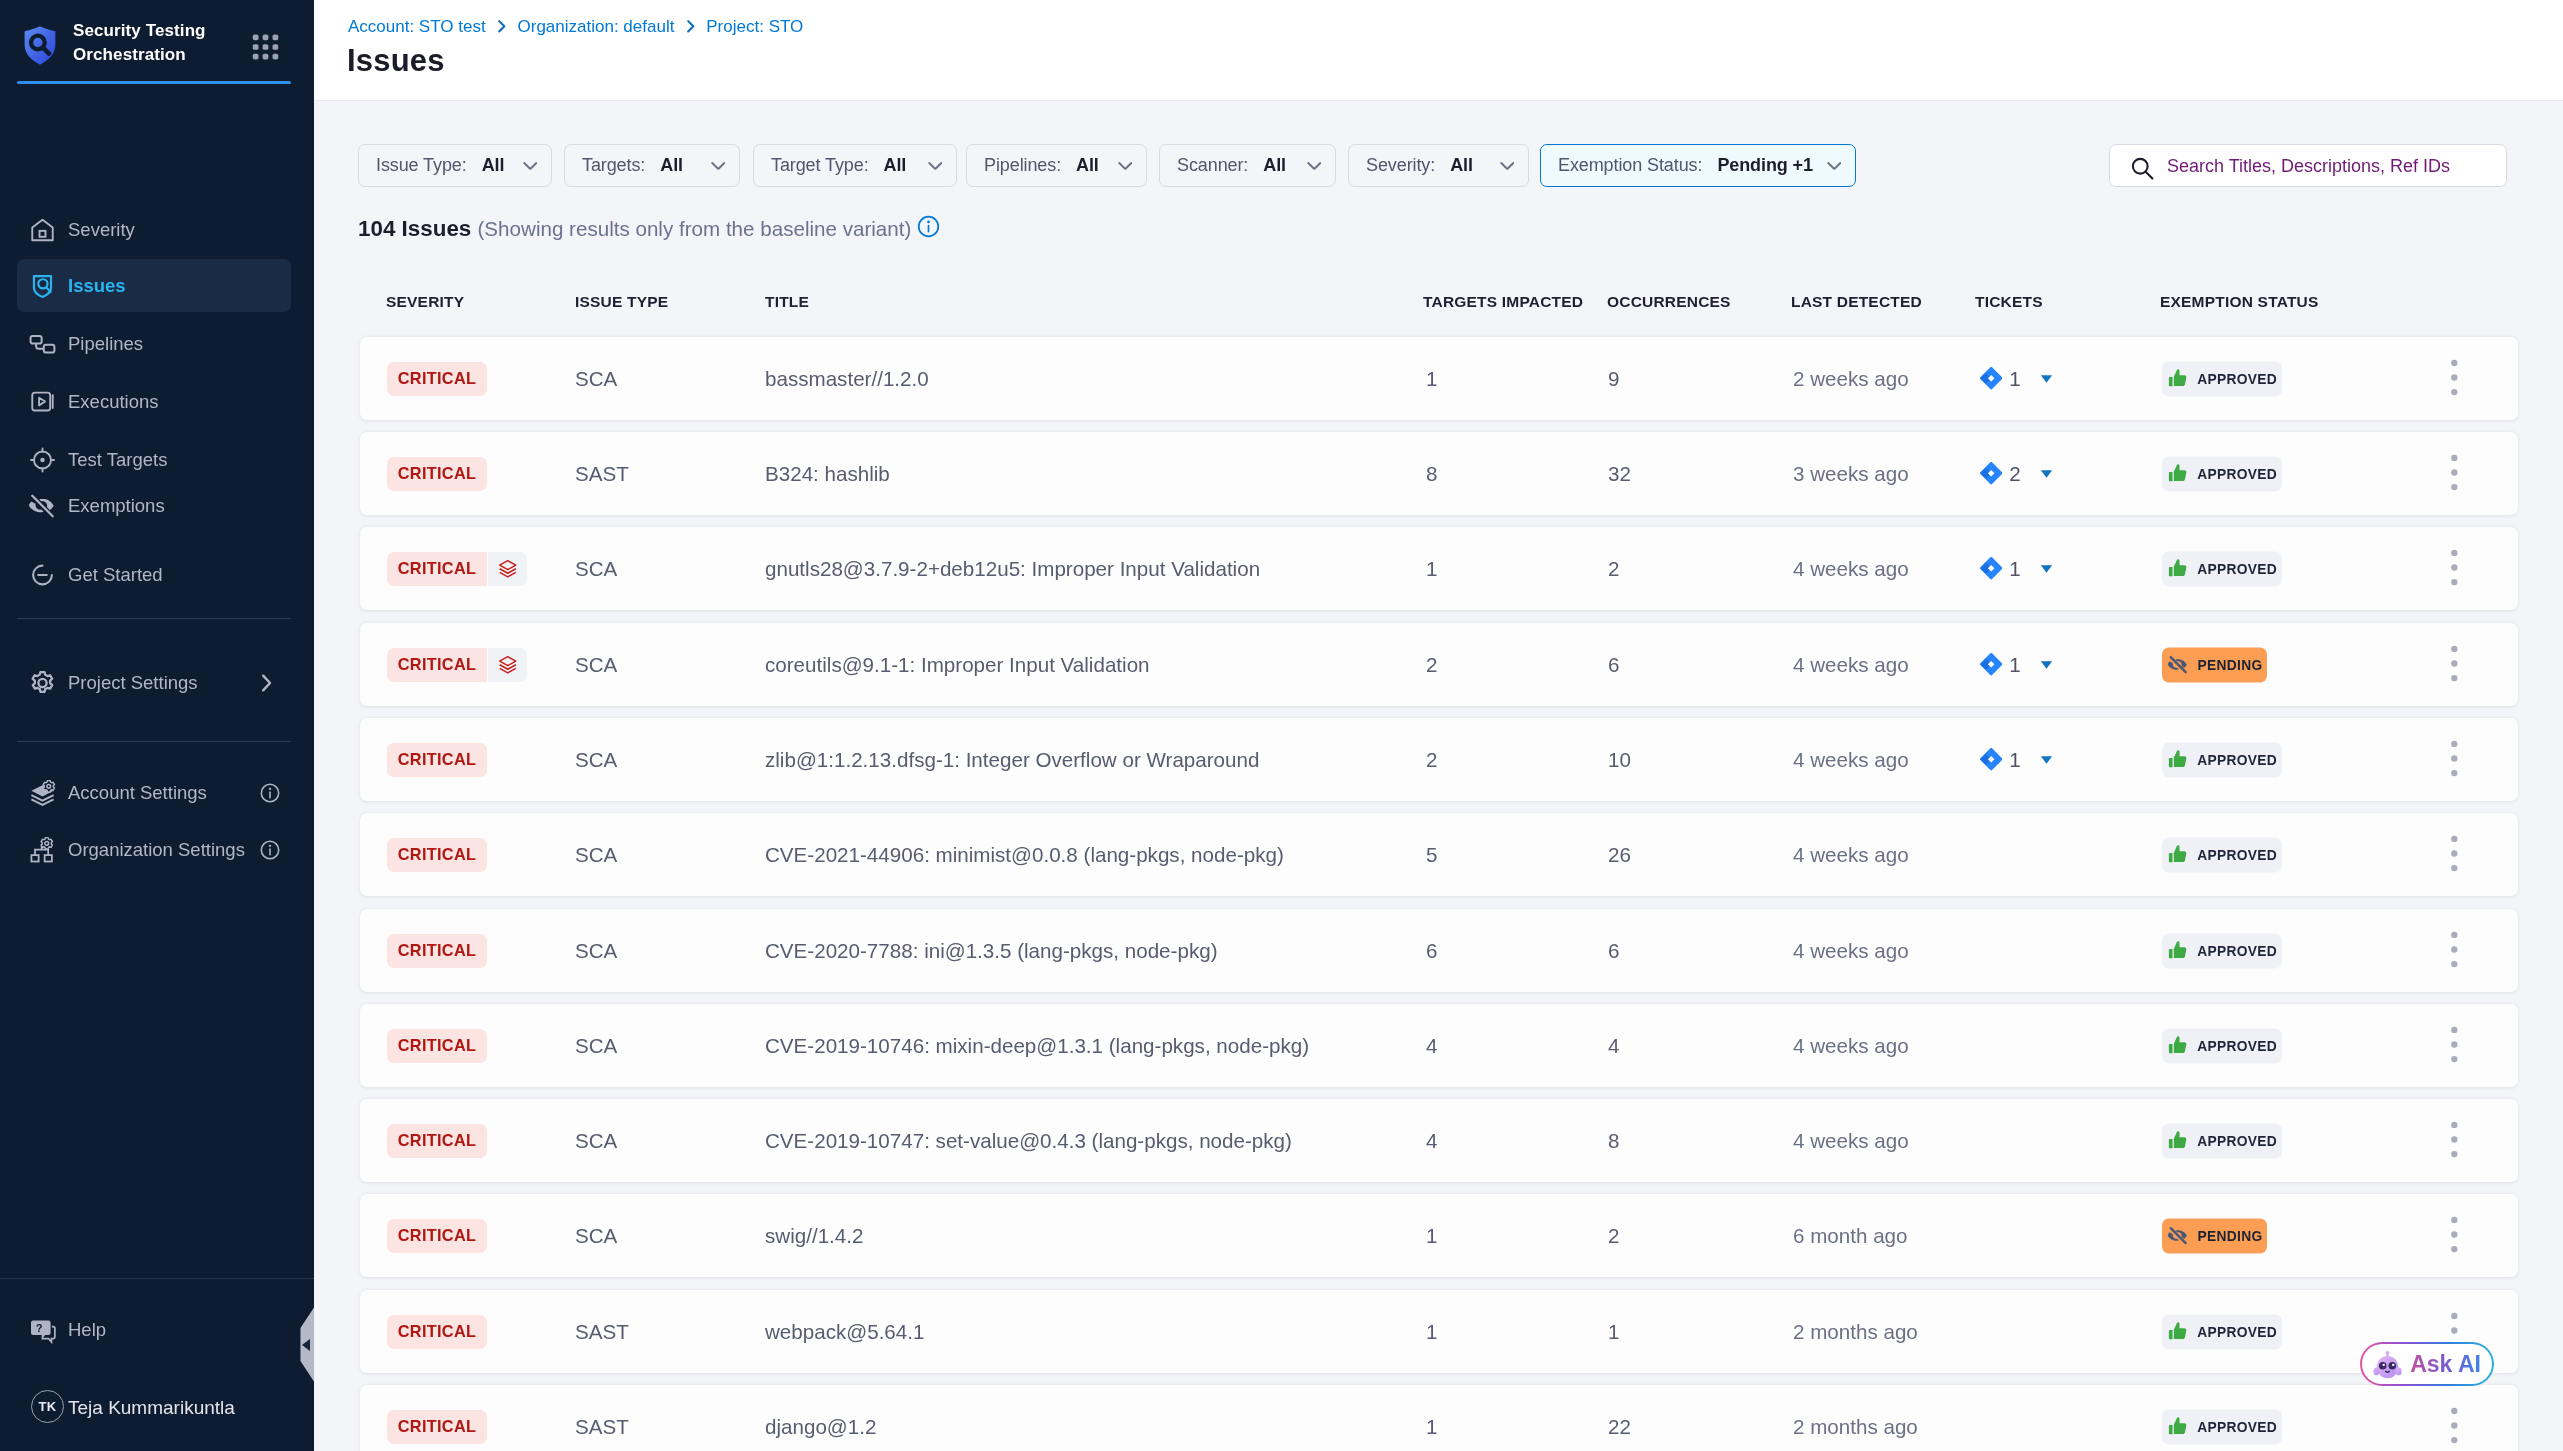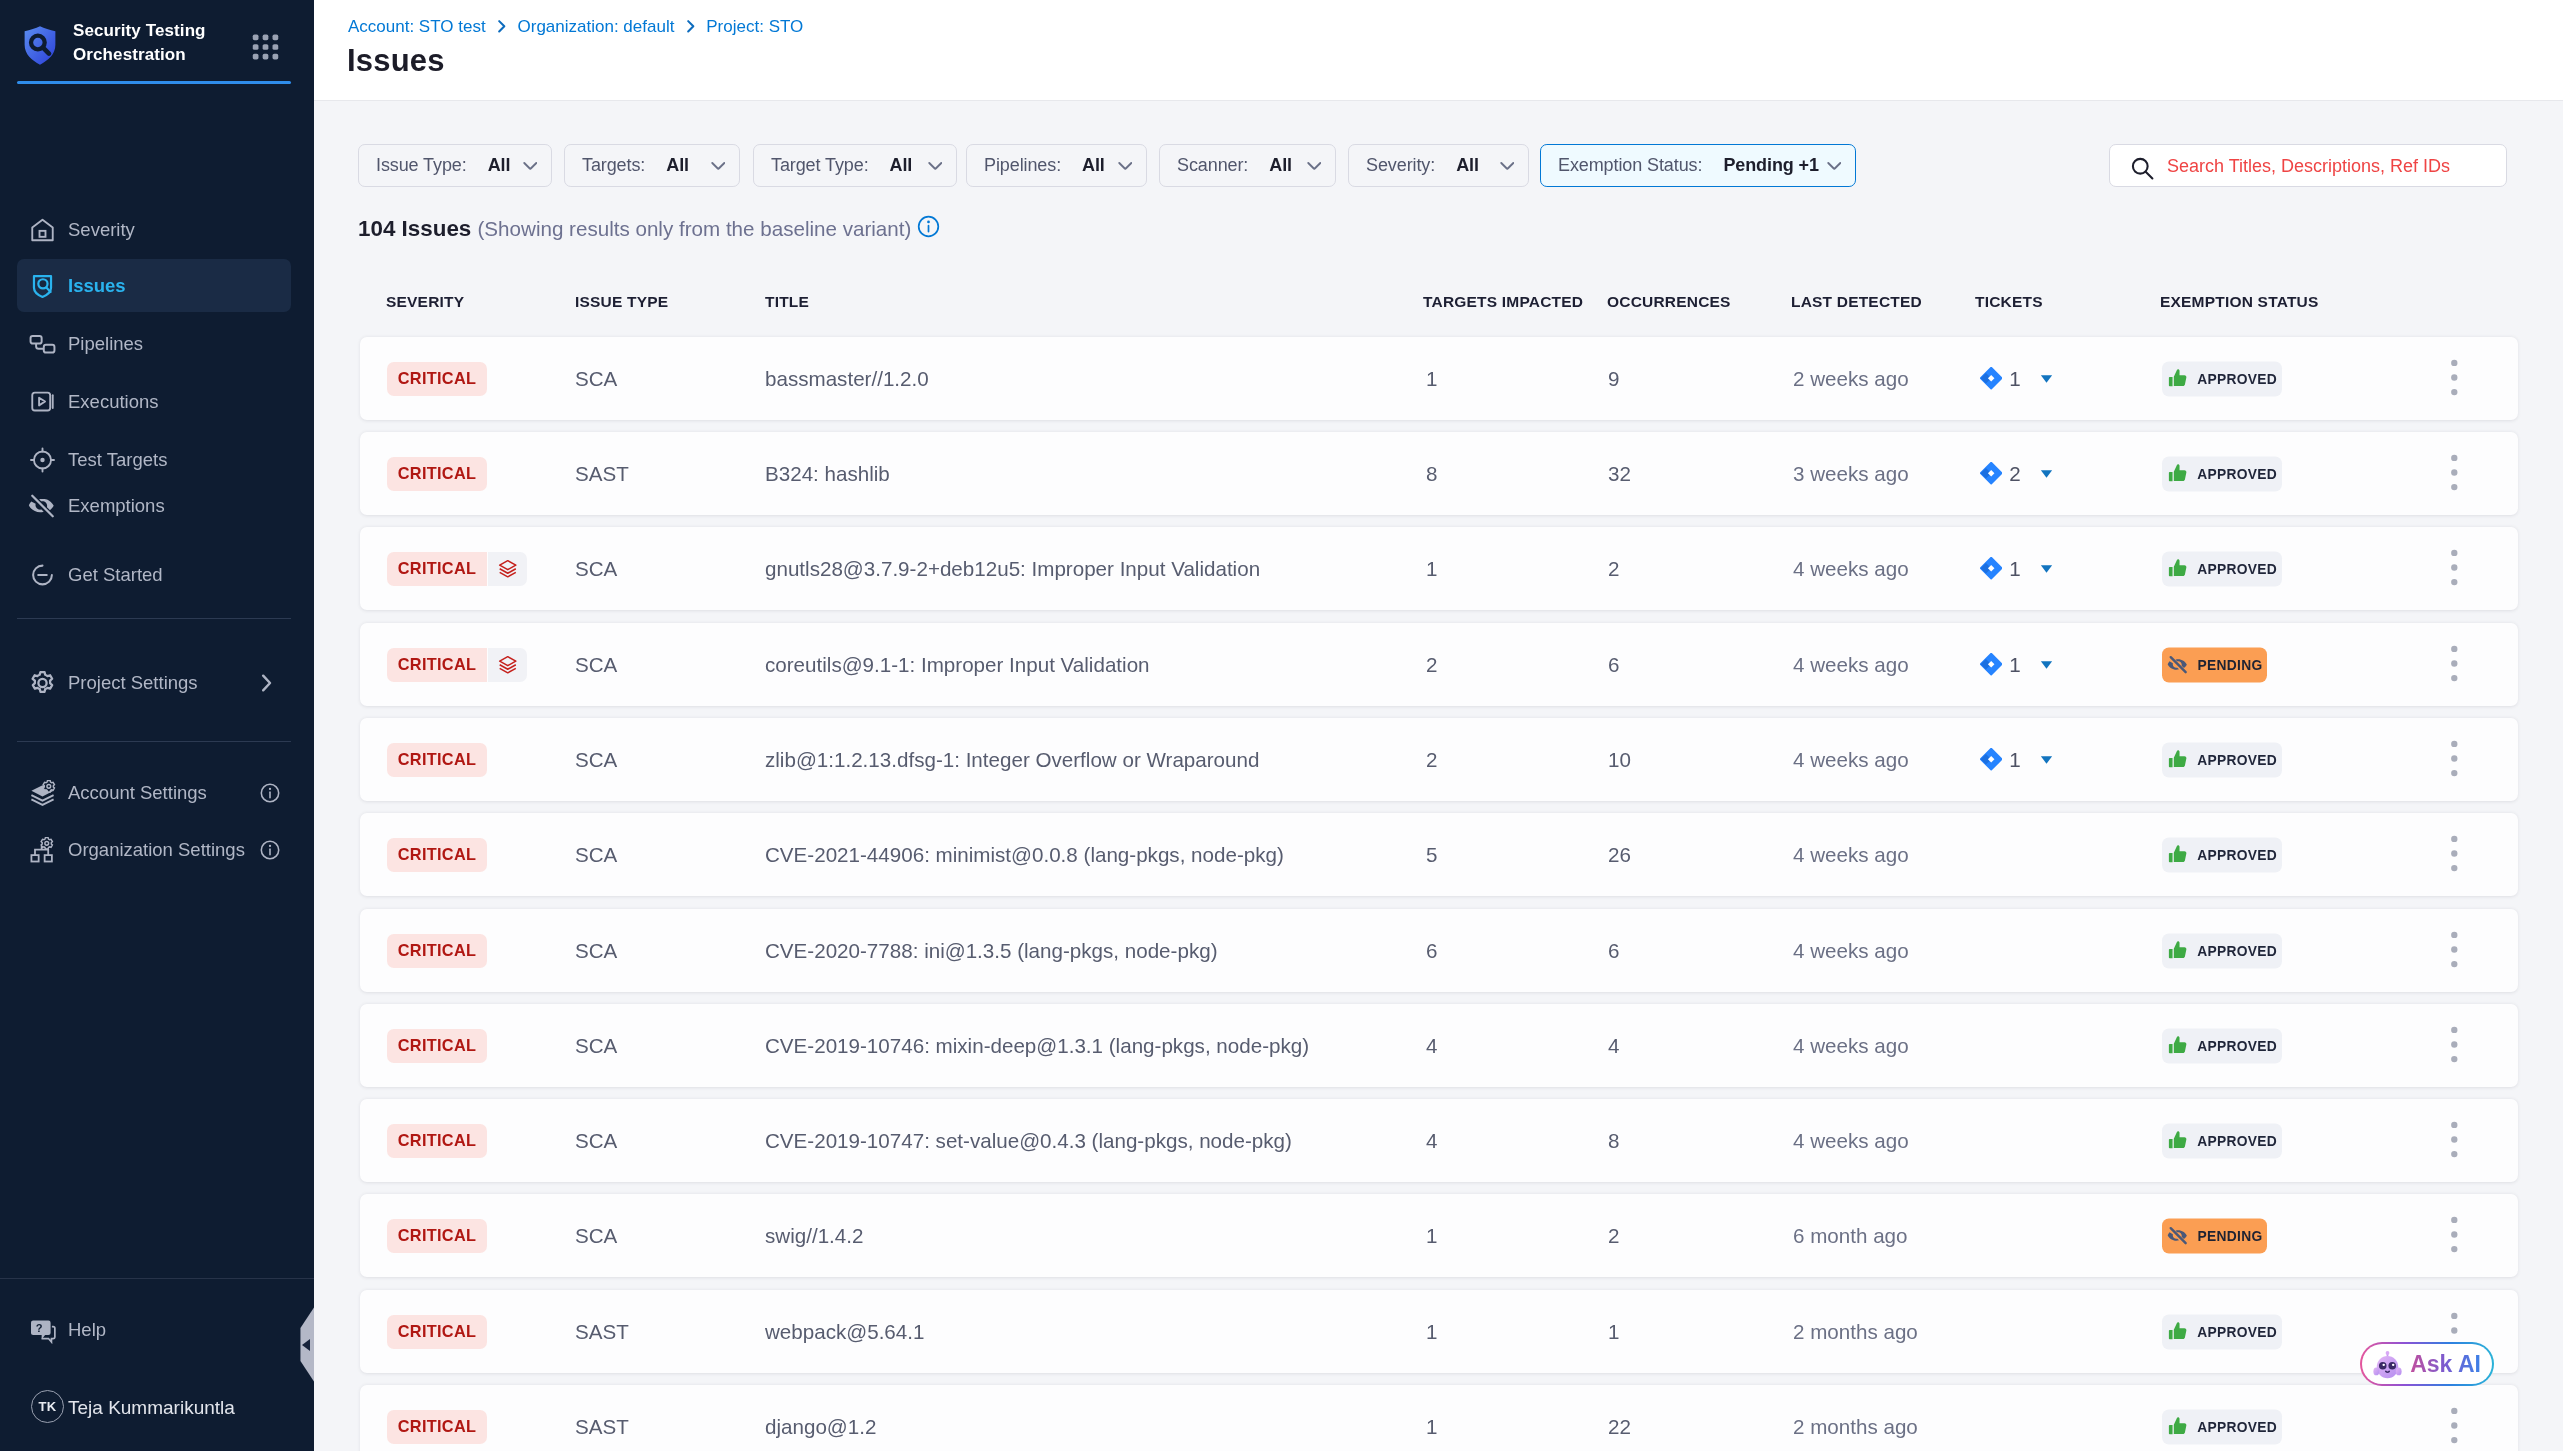--- a/index.html
+++ b/index.html
@@ -34,25 +34,25 @@
 #collapse:after { content:""; position:absolute; left:4.3px; top:32px; border-right:8.6px solid #17233b; border-top:6px solid transparent; border-bottom:6px solid transparent; }
 
 
 #header { position:absolute; left:314px; top:0; width:2249px; height:101px; background:#ffffff; border-bottom:0.9px solid #e7e8ec; }
 #crumbs { position:absolute; left:34px; top:17px; font-size:17px; color:#0278d5; }
 #crumbs .sep { display:inline-block; margin:0 11.2px; vertical-align:-1.7px; }
 #ptitle { position:absolute; left:33px; top:43px; font-size:31px; font-weight:bold; color:#1c1c28; letter-spacing:0.2px;}
 
 
 .fbtn { position:absolute; top:144px; height:43px; border:1.3px solid #d9dae3; border-radius:6.9px; font-size:18px; color:#51566c; display:flex; align-items:center; padding:0 0 0 17px; white-space:nowrap; letter-spacing:-0.1px; }
-.fbtn b { color:#1d1e2c; margin-left:21px; font-weight:bold;}
+.fbtn b { color:#1d1e2c; margin-left:15px; font-weight:bold;}
 .fbtn .chev { position:absolute; right:13.8px; top:50%; transform:translateY(-50%); }
 .fbtn.active { border-color:#0278d5; background:#effaff; }
 #search { position:absolute; left:2109px; top:144px; width:398px; height:43px; background:#fff; border:1.3px solid #d9dae3; border-radius:6.9px; }
-#search .ph { position:absolute; left:57px; top:11.2px; font-size:18px; color:#ef4444; white-space:nowrap; }
+#search .ph { position:absolute; left:57px; top:11.2px; font-size:18px; color:#701a75; white-space:nowrap; }
 #search svg { position:absolute; left:19px; top:9.5px; }
 
 #countline { position:absolute; left:358px; top:213px; font-size:22.4px; color:#1d1e2c; font-weight:bold; }
 #countline .sub { font-weight:normal; color:#6d7190; font-size:20.6px; }
 #infoblue { position:relative; top:1.7px; left:5.2px; display:inline-block;}
 
 
 .th { position:absolute; top:293px; font-size:15.5px; font-weight:bold; color:#1d1f33; letter-spacing:0.2px; white-space:nowrap; }
 
 .row { position:absolute; left:360px; width:2158px; height:83px; background:#fdfdfe; border-radius:6.9px; box-shadow:0 0.9px 3.4px rgba(40,41,61,0.10); }

